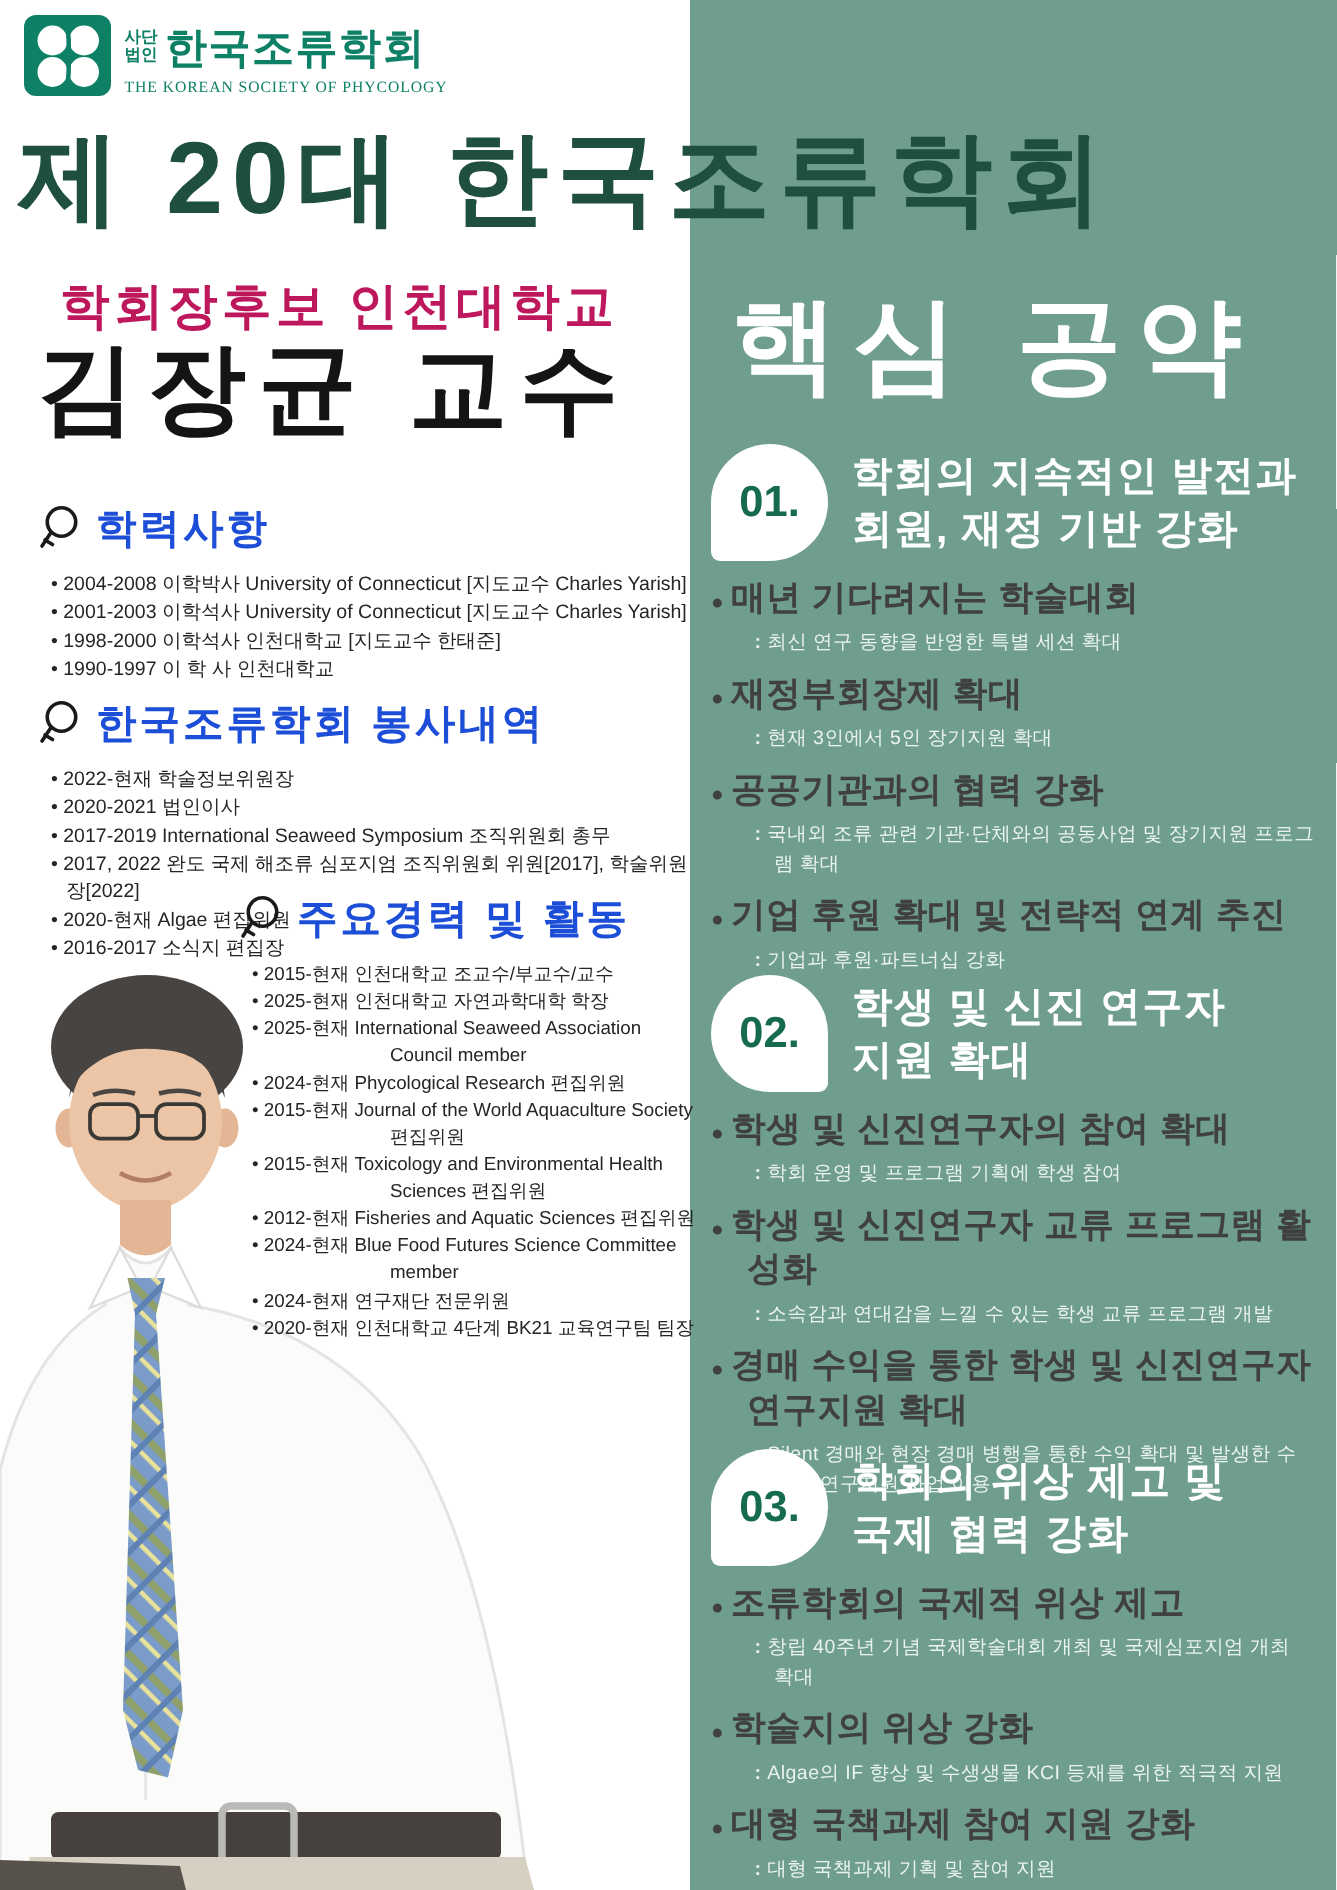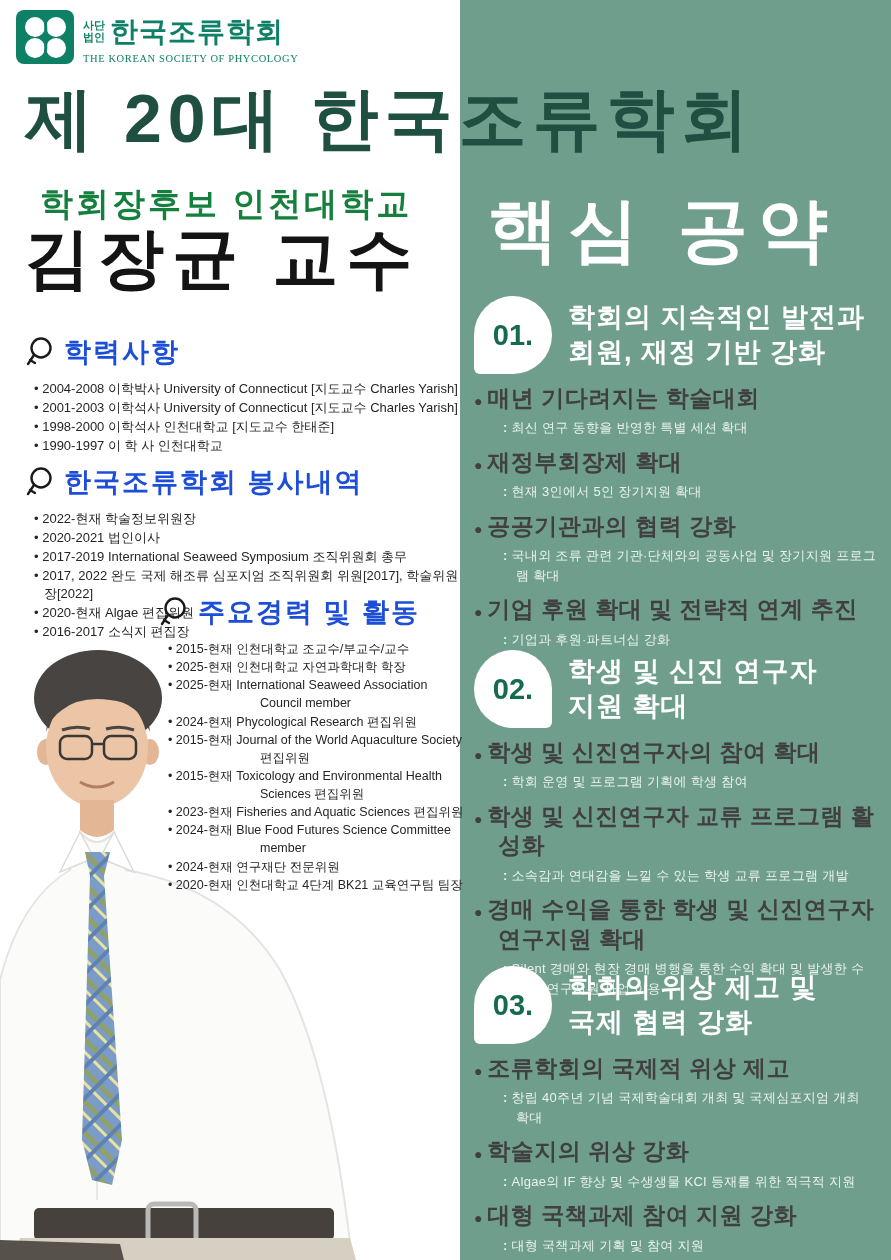--- a/index.html
+++ b/index.html
@@ -15,26 +15,26 @@
   .logo { position:absolute; left:16px; top:10px; display:flex; align-items:flex-end; gap:9px; z-index:4; }
   .logo svg { display:block; }
   .logo-text { display:flex; flex-direction:column; }
   .logo-row1 { display:flex; align-items:center; gap:5px; }
   .logo-badge { font-size:11px; line-height:1.05; font-weight:700; color:#0e8066; }
   .org-kr { font-size:28px; font-weight:900; color:#0e8066; letter-spacing:1px; }
   .org-en { margin-top:2px; font-family:"Liberation Serif", serif; font-size:10.5px; letter-spacing:0.6px; color:#0e8066; }
 
   
   .main-title {
-    position:absolute; left:0; top:74px; width:891px; padding-left:25px; z-index:3;
+    position:absolute; left:0; top:74px; width:891px; padding-left:12px; z-index:3;
     font-size:68px; font-weight:900; color:#1f4f41; letter-spacing:6px; white-space:nowrap;
   }
 
   
-  .cand-role { position:absolute; left:40px; top:182px; font-size:33px; font-weight:700; color:#15803d; letter-spacing:3px; z-index:2; }
+  .cand-role { position:absolute; left:40px; top:182px; font-size:33px; font-weight:700; color:#be185d; letter-spacing:3px; z-index:2; }
   .cand-name { position:absolute; left:24px; top:214px; font-size:66px; font-weight:900; color:#141414; letter-spacing:8px; z-index:2; }
 
   
   .section { position:absolute; z-index:2; }
   .sec-head { display:flex; align-items:center; gap:8px; font-size:27px; font-weight:600; color:#1d4ed8; letter-spacing:2px; }
   .sec-head svg { flex:0 0 auto; }
   .sec-list { margin:10px 0 0 12px; padding:0; list-style:none; font-size:13px; line-height:1.45; color:#252525; }
   .sec-list li { padding-left:10px; text-indent:-10px; }
   .sec-list li::before { content:"\2022  "; }
   #edu { left:22px; top:334px; width:440px; }
@@ -138,21 +138,21 @@
       </svg>
       <span>주요경력 및 활동</span>
     </div>
     <ul class="sec-list">
       <li>2015-현재 인천대학교 조교수/부교수/교수</li>
         <li>2025-현재 인천대학교 자연과학대학 학장</li>
         <li>2025-현재 International Seaweed Association Council member</li>
         <li>2024-현재 Phycological Research 편집위원</li>
         <li>2015-현재 Journal of the World Aquaculture Society 편집위원</li>
         <li>2015-현재 Toxicology and Environmental Health Sciences 편집위원</li>
-        <li>2023-현재 Fisheries and Aquatic Sciences 편집위원</li>
+        <li>2012-현재 Fisheries and Aquatic Sciences 편집위원</li>
         <li>2024-현재 Blue Food Futures Science Committee member</li>
         <li>2024-현재 연구재단 전문위원</li>
         <li>2020-현재 인천대학교 4단계 BK21 교육연구팀 팀장</li>
     </ul>
   </div>
 
   <svg class="photo" viewBox="0 0 460 620">
     <ellipse cx="98" cy="58" rx="64" ry="48" fill="#474441"></ellipse>
     <ellipse cx="46" cy="112" rx="9" ry="13" fill="#e3b795"></ellipse>
     <ellipse cx="150" cy="112" rx="9" ry="13" fill="#e3b795"></ellipse>

